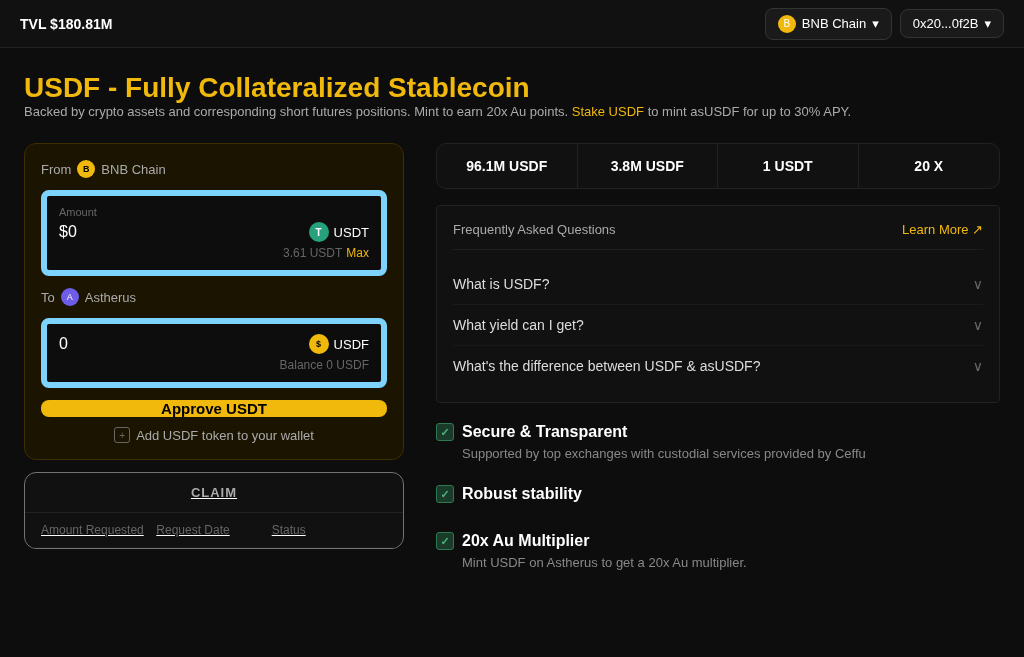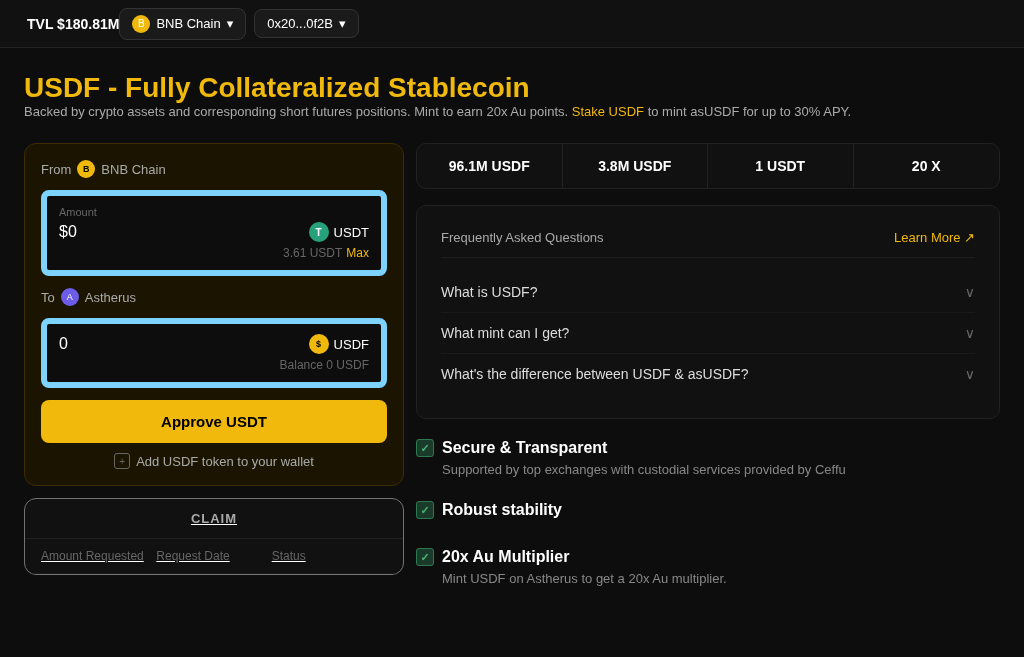--- a/index.html
+++ b/index.html
@@ -9,21 +9,22 @@
       font-family: -apple-system, BlinkMacSystemFont, 'Segoe UI', sans-serif;
       font-size: 14px;
       min-height: 657px;
       overflow-x: hidden;
     }
 
     
     .header {
       display: flex;
       align-items: center;
-      padding: 10px 27px;
+      justify-content: space-between;
+      padding: 10px 20px;
       background: #111111;
       border-bottom: 1px solid #222;
       height: 48px;
     }
     .header-tvl {
       font-size: 14px;
       font-weight: 600;
       color: #fff;
     }
     .header-right {
@@ -88,21 +89,21 @@
     }
     .page-subtitle a {
       color: #f0b90b;
       text-decoration: none;
     }
 
     
     .two-col {
       display: grid;
       grid-template-columns: 380px 1fr;
-      gap: 12px;
+      gap: 32px;
       align-items: start;
     }
 
     
     .left-col {
       display: flex;
       flex-direction: column;
       gap: 12px;
     }
 
@@ -220,21 +221,20 @@
       font-size: 9px;
       color: #fff;
     }
 
     .approve-btn {
       width: 100%;
       background: #f0b90b;
       color: #000;
       border: none;
       border-radius: 8px;
-      padding: 13px;
       font-size: 15px;
       font-weight: 700;
       cursor: pointer;
       margin-bottom: 10px;
     }
 
     .add-token-row {
       display: flex;
       align-items: center;
       justify-content: center;
@@ -308,22 +308,22 @@
     .stat-value {
       font-size: 14px;
       font-weight: 600;
       color: #fff;
     }
 
     
     .faq-card {
       background: #111;
       border: 1px solid #222;
-      border-radius: 10px;
-      padding: 24px;
+      border-radius: 4px;
+      padding: 16px;
     }
     .faq-header {
       display: flex;
       align-items: center;
       justify-content: space-between;
       margin-bottom: 14px;
       padding-bottom: 12px;
       border-bottom: 1px solid #1e1e1e;
     }
     .faq-title {
@@ -519,21 +519,21 @@
       <div class="faq-card">
         <div class="faq-header">
           <span class="faq-title">Frequently Asked Questions</span>
           <span class="faq-learn-more">Learn More ↗</span>
         </div>
         <div class="faq-item">
           <span class="faq-question">What is USDF?</span>
           <span class="faq-chevron">∨</span>
         </div>
         <div class="faq-item">
-          <span class="faq-question">What mint can I get?</span>
+          <span class="faq-question">What yield can I get?</span>
           <span class="faq-chevron">∨</span>
         </div>
         <div class="faq-item">
           <span class="faq-question">What's the difference between USDF &amp; asUSDF?</span>
           <span class="faq-chevron">∨</span>
         </div>
       </div>
 
       <div class="feature-section">
         <div class="feature-item">

